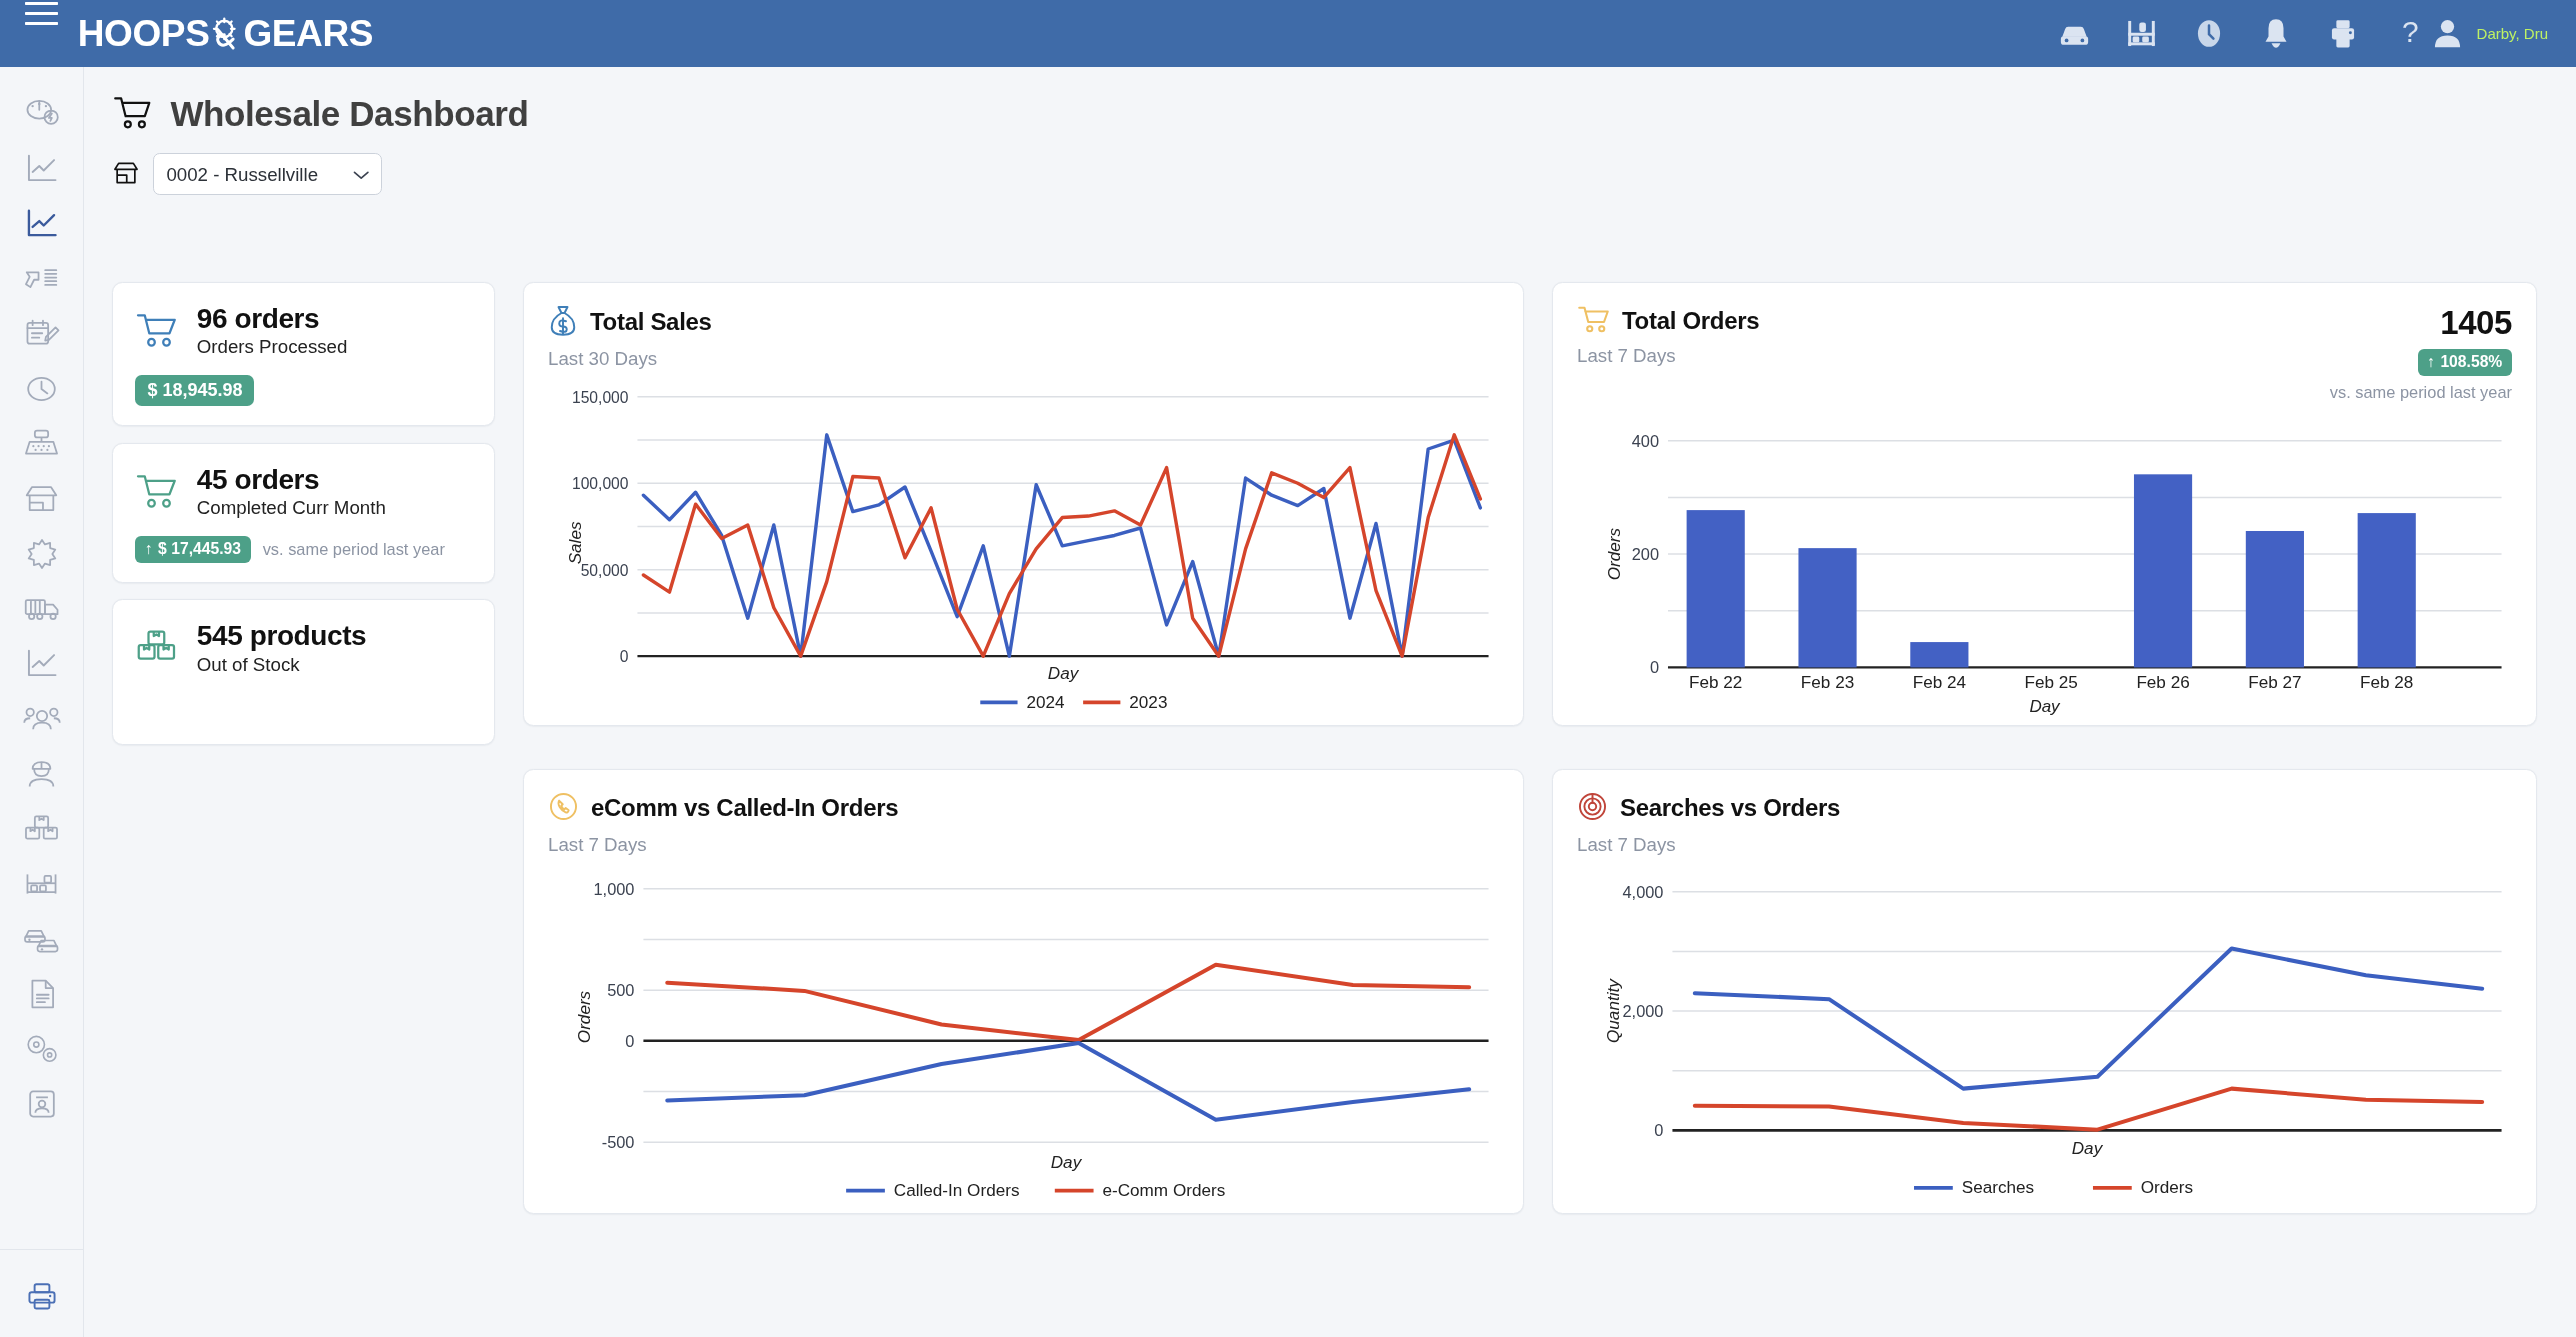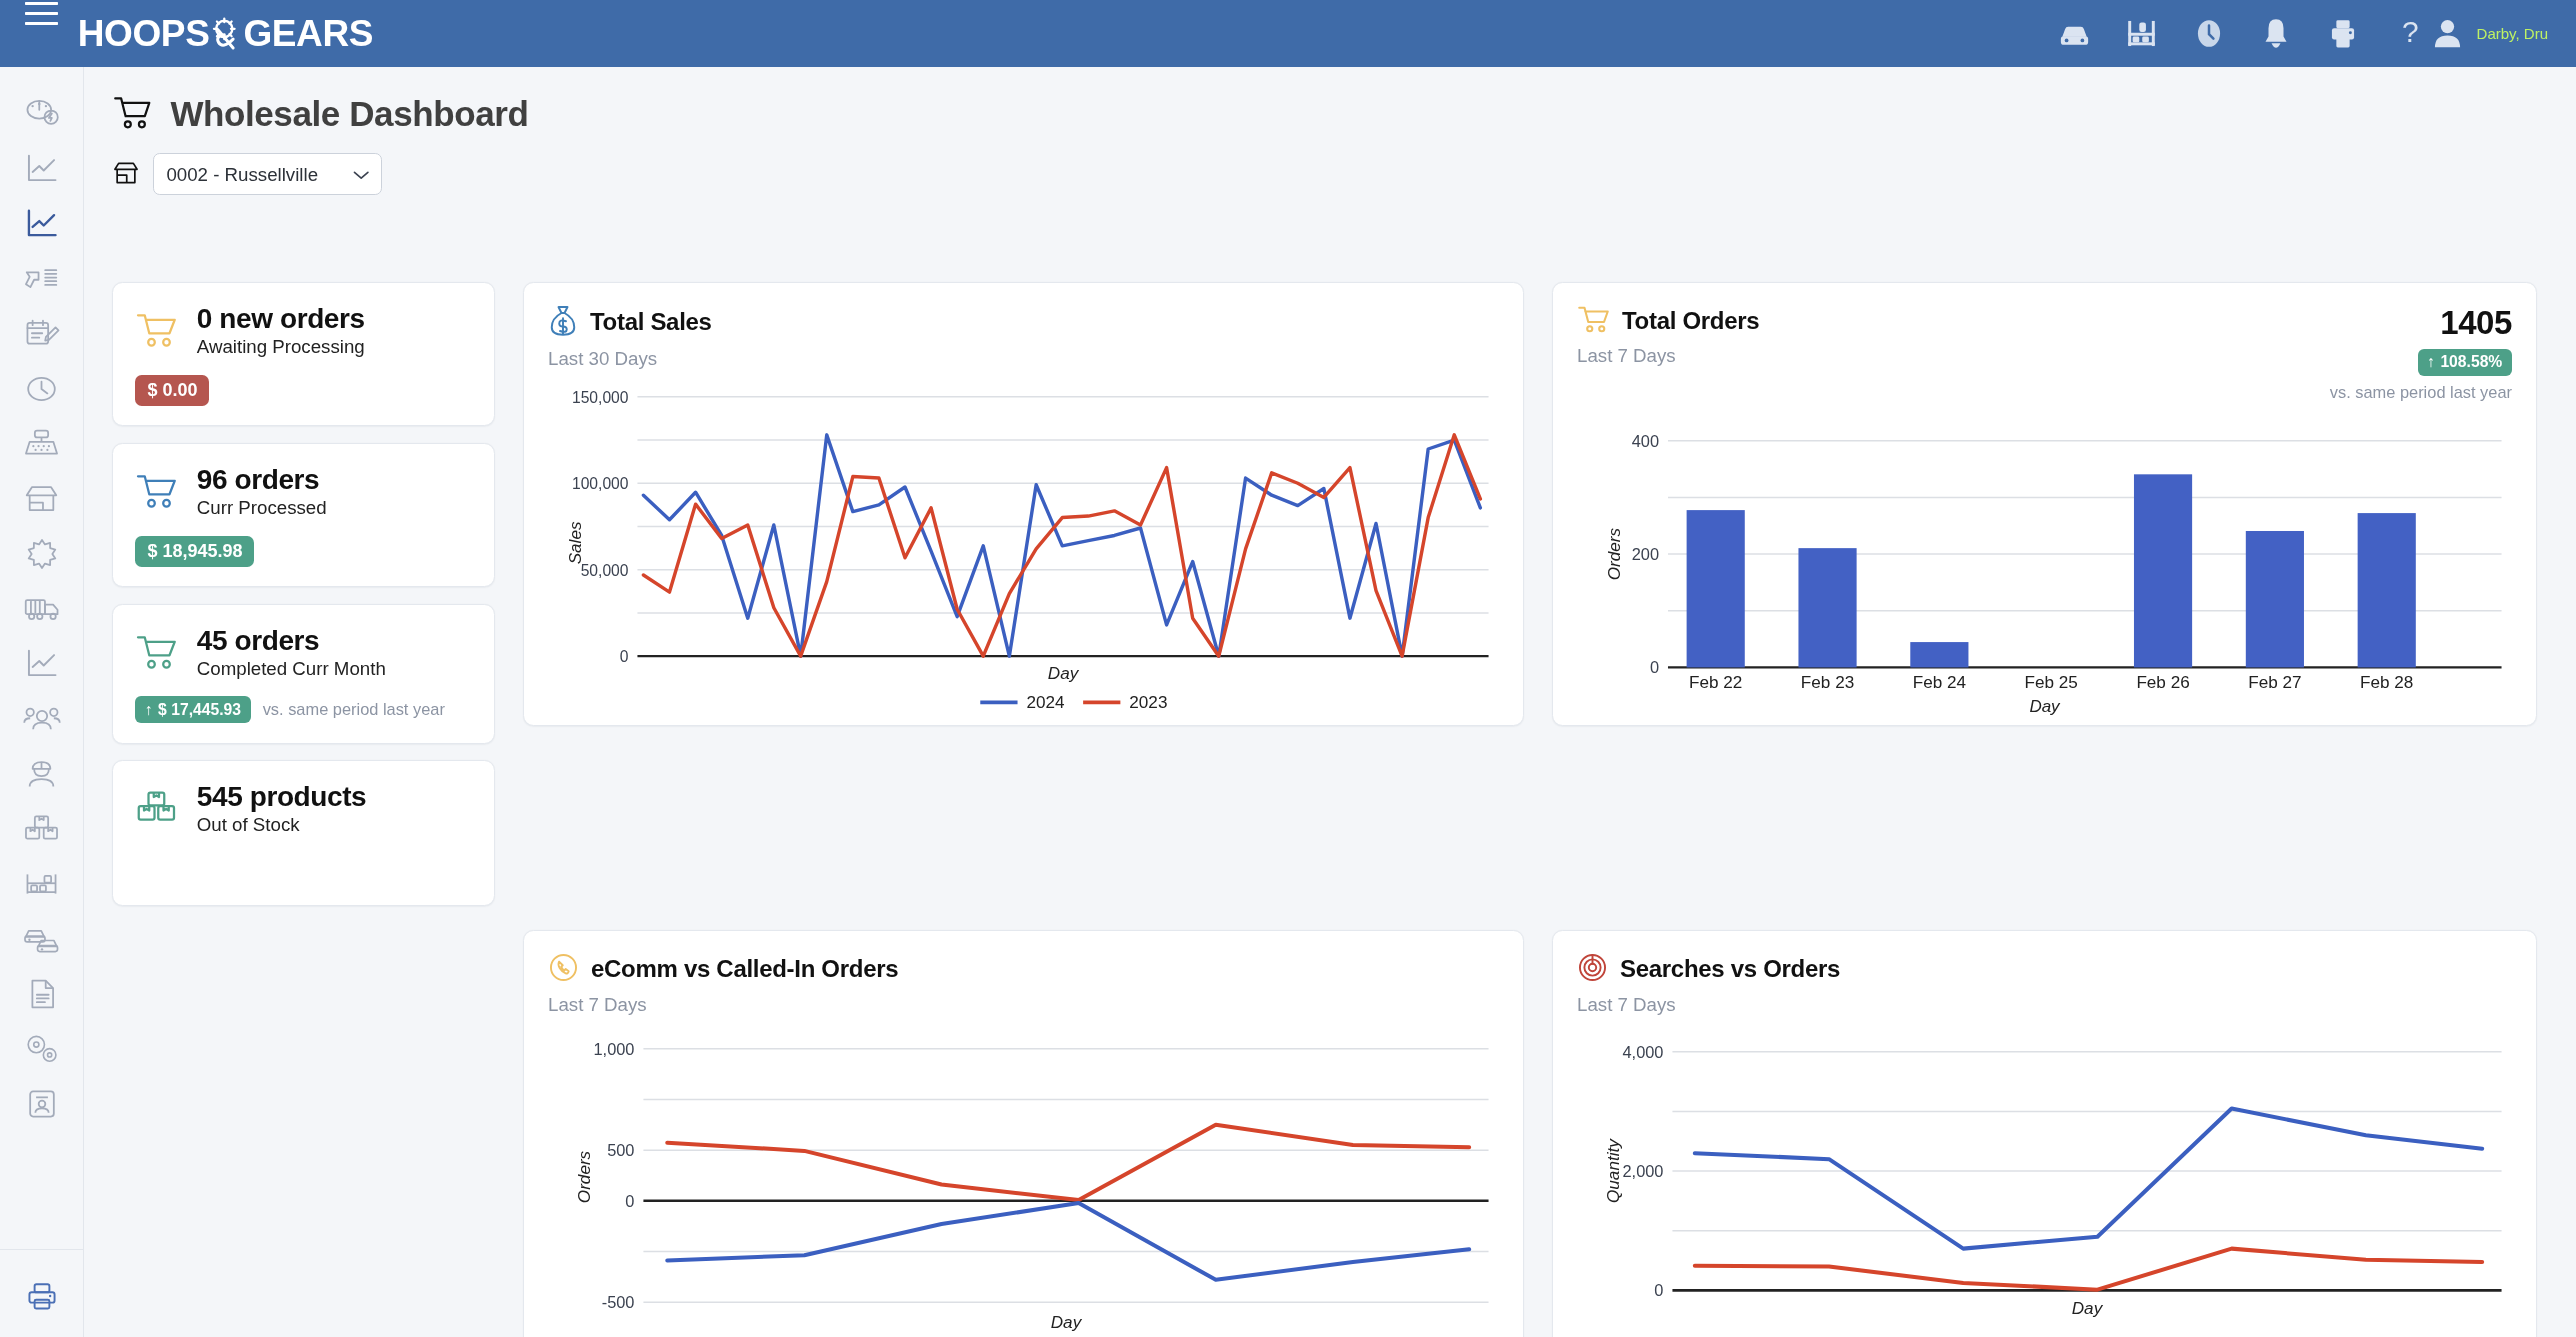--- a/index.html
+++ b/index.html
@@ -401,51 +401,33 @@
       </span>
     </span>
   </div>
 
   <div class="grid">
 
     <div class="row1">
 
       <div class="kpis">
 
-        <div class="card kpi">
-          <div class="kpi-top">
-            <span>
-              <svg width="45" height="39" viewBox="0 0 60 52" fill="none" stroke="#efc063" stroke-width="3" stroke-linejoin="round" stroke-linecap="round">
-                <path d="M4 7 L13 7 L19 31 L46 31 L53 13 L15 13"></path>
-                <circle cx="22" cy="43" r="4.4"></circle>
-                  <circle cx="42" cy="43" r="4.4"></circle>
-              </svg>
-            </span>
-            <div class="kpi-texts">
-              <div class="kpi-head">0 new orders</div>
-              <div class="kpi-sub">Awaiting Processing</div>
-            </div>
-          </div>
-          <div class="kpi-foot">
-            <span class="badge red">$ 0.00</span>
-          </div>
-        </div>
 
         <div class="card kpi">
           <div class="kpi-top">
             <span>
               <svg width="45" height="39" viewBox="0 0 60 52" fill="none" stroke="#3f7fb8" stroke-width="3" stroke-linejoin="round" stroke-linecap="round">
                 <path d="M4 7 L13 7 L19 31 L46 31 L53 13 L15 13"></path>
                 <circle cx="22" cy="43" r="4.4"></circle>
                   <circle cx="42" cy="43" r="4.4"></circle>
               </svg>
             </span>
             <div class="kpi-texts">
               <div class="kpi-head">96 orders</div>
-              <div class="kpi-sub">Curr Processed</div>
+              <div class="kpi-sub">Orders Processed</div>
             </div>
           </div>
           <div class="kpi-foot">
             <span class="badge green">$ 18,945.98</span>
           </div>
         </div>
 
         <div class="card kpi">
           <div class="kpi-top">
             <span>

